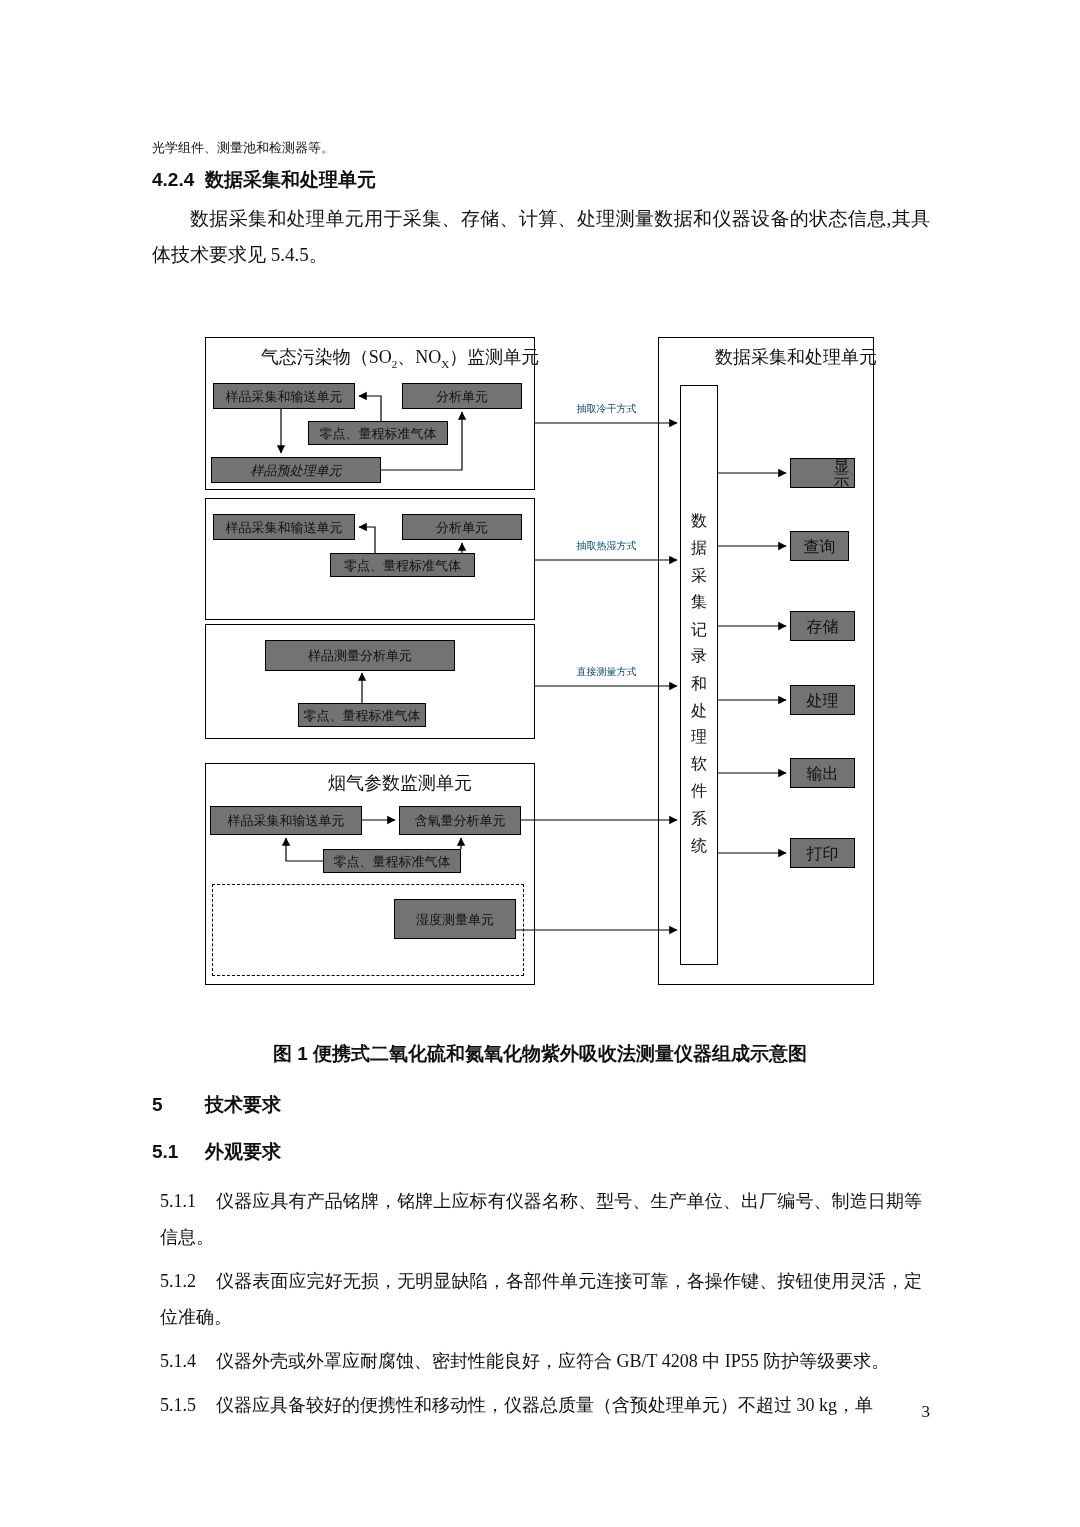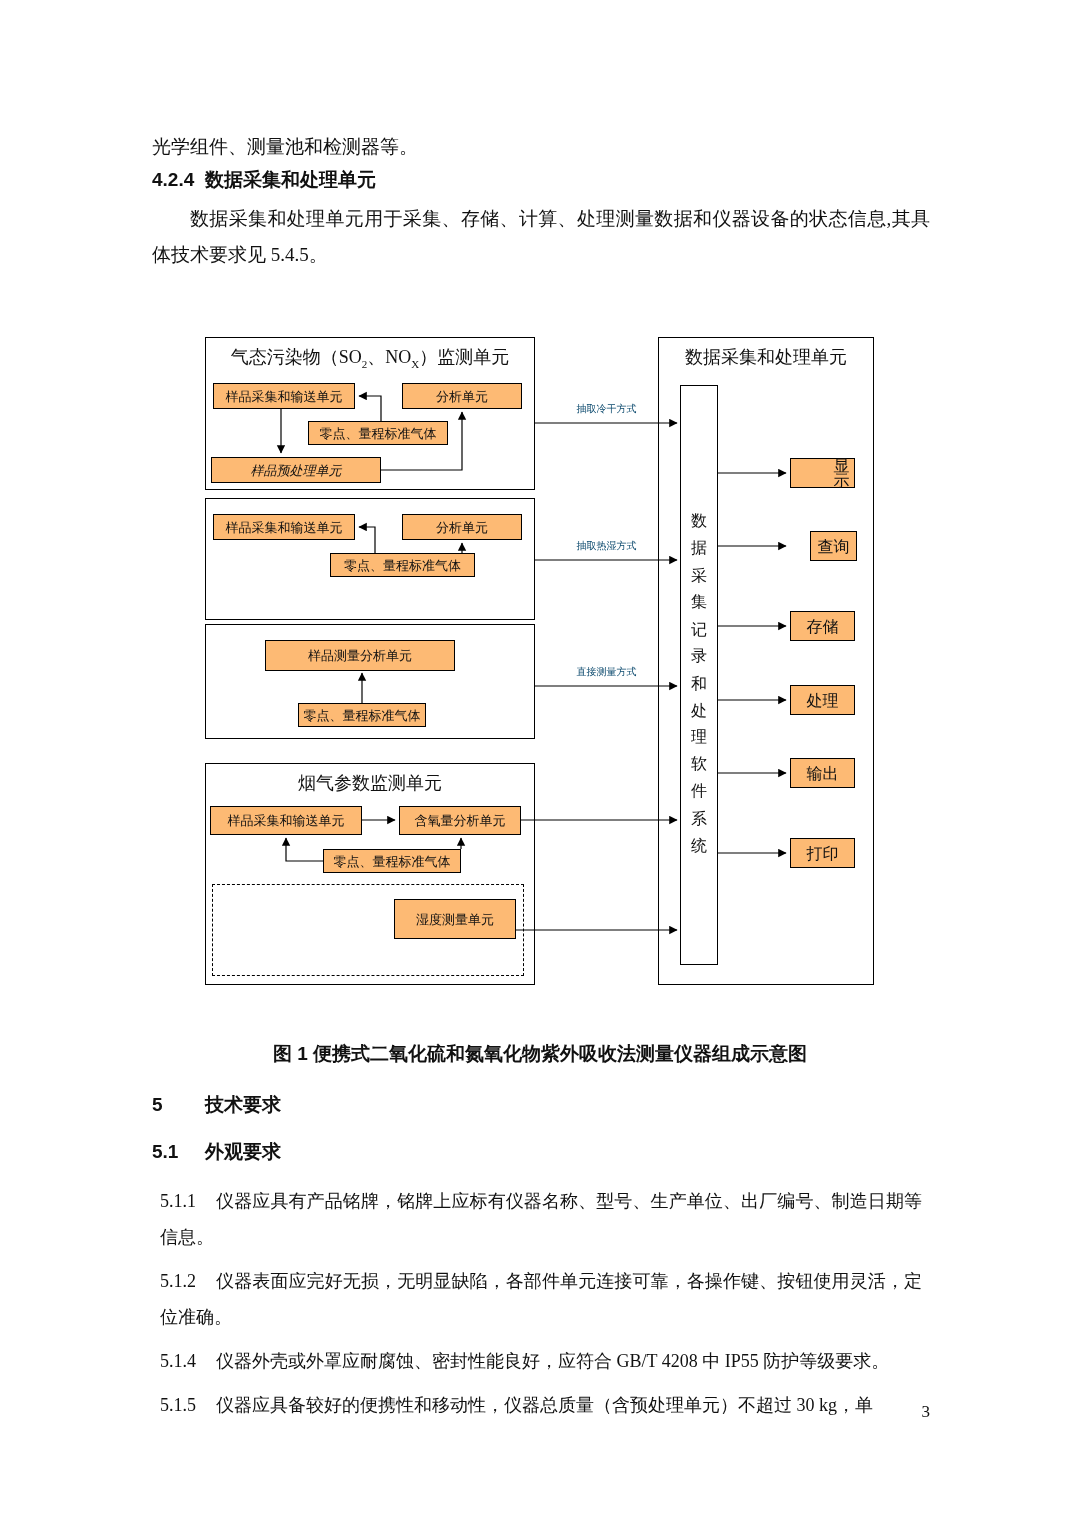--- a/index.html
+++ b/index.html
@@ -3,21 +3,21 @@
 <meta charset="utf-8">
 <style>
   html,body { margin:0; padding:0; background:#ffffff; }
   .page {
     position:relative; width:1080px; height:1527px; margin:0 auto;
     background:#ffffff; color:#111;
     font-family:"Liberation Serif","DejaVu Serif",serif;
     overflow:hidden;
   }
   
-  .tblock { position:absolute; font-size:19px; line-height:36px;font-family:Liberation Mono, monospace; }
+  .tblock { position:absolute; font-size:13px; line-height:36px; }
   .intro-line { left:152px; top:130px; }
   .heading {
     font-family:"Liberation Sans","DejaVu Sans",sans-serif;
     font-weight:bold; font-size:19px; margin:0;
   }
   .h424 { position:absolute; left:152px; top:167px; }
   .h-num { display:inline-block; min-width:53px; }
   .para424 {
     position:absolute; left:152px; top:201px; width:778px;
     font-size:19px; line-height:36px; text-indent:38px; text-align:justify; margin:0;
@@ -29,24 +29,24 @@
   .items p { margin:8px; font-size:18px; line-height:36px; text-align:justify;font-family:Liberation Serif, serif; }
   .item-num { margin-right:20px; }
   .pagenum { position:absolute; left:152px; top:1402px; width:778px; text-align:right; font-size:17px; }
 
   
   .diagram { position:absolute; left:0; top:0; width:1080px; height:1527px; }
   .unit-outer {
     position:absolute; border:1.5px solid #000; box-sizing:border-box; background:transparent;
   }
   .unit-title {
-    position:absolute; text-align:center; font-size:18px; line-height:24px; color:#111;
+    position:absolute; text-align:center; font-size:18px; line-height:24px; color:#111;padding-left:30px;
   }
   .dbox {
-    position:absolute; border:1px solid #000; box-sizing:border-box; background:#fdba74;
+    position:absolute; border:1px solid #000; box-sizing:border-box; background:#737373;
     display:flex; align-items:center; justify-content:center;
     text-align:center; font-size:13px; line-height:15px; color:#111; padding:1px 2px;
   }
   .dashed-box { position:absolute; border:1.5px dashed #000; box-sizing:border-box; }
   .method-label { position:absolute; width:143px; text-align:center; font-size:10px; color:#0c4a6e; }
   .software-box {
     position:absolute; border:1px solid #000; box-sizing:border-box; background:#fff;
     display:flex; align-items:center; justify-content:center;
   }
   .software-box span {
@@ -101,21 +101,21 @@
     <div class="method-label" style="left:535px;top:402px;">抽取冷干方式</div>
     <div class="method-label" style="left:535px;top:539px;">抽取热湿方式</div>
     <div class="method-label" style="left:535px;top:665px;">直接测量方式</div>
 
     <div class="unit-outer" style="left:658px;top:337px;width:216px;height:648px;"></div>
     <div class="unit-title" style="left:658px;top:345px;width:216px;">数据采集和处理单元</div>
     <div class="software-box" style="left:680px;top:385px;width:38px;height:580px;">
       <span>数据采集记录和处理软件系统</span>
     </div>
     <div class="dbox out-box" style="left:790px;top:458px;width:65px;height:30px;padding-left:40px;">显示</div>
-    <div class="dbox out-box" style="left:810px;top:531px;width:47px;height:30px;">查询</div>
+    <div class="dbox out-box" style="left:790px;top:531px;width:59px;height:30px;">查询</div>
     <div class="dbox out-box" style="left:790px;top:611px;width:65px;height:30px;">存储</div>
     <div class="dbox out-box" style="left:790px;top:685px;width:65px;height:30px;">处理</div>
     <div class="dbox out-box" style="left:790px;top:758px;width:65px;height:30px;">输出</div>
     <div class="dbox out-box" style="left:790px;top:838px;width:65px;height:30px;">打印</div>
 
     <svg class="connectors" width="1080" height="1527" viewBox="0 0 1080 1527">
       <defs>
         <marker id="arw" markerWidth="8" markerHeight="8" refX="6.5" refY="3.5" orient="auto">
           <path d="M0,0 L7,3.5 L0,7 Z" fill="#000"></path>
         </marker>

